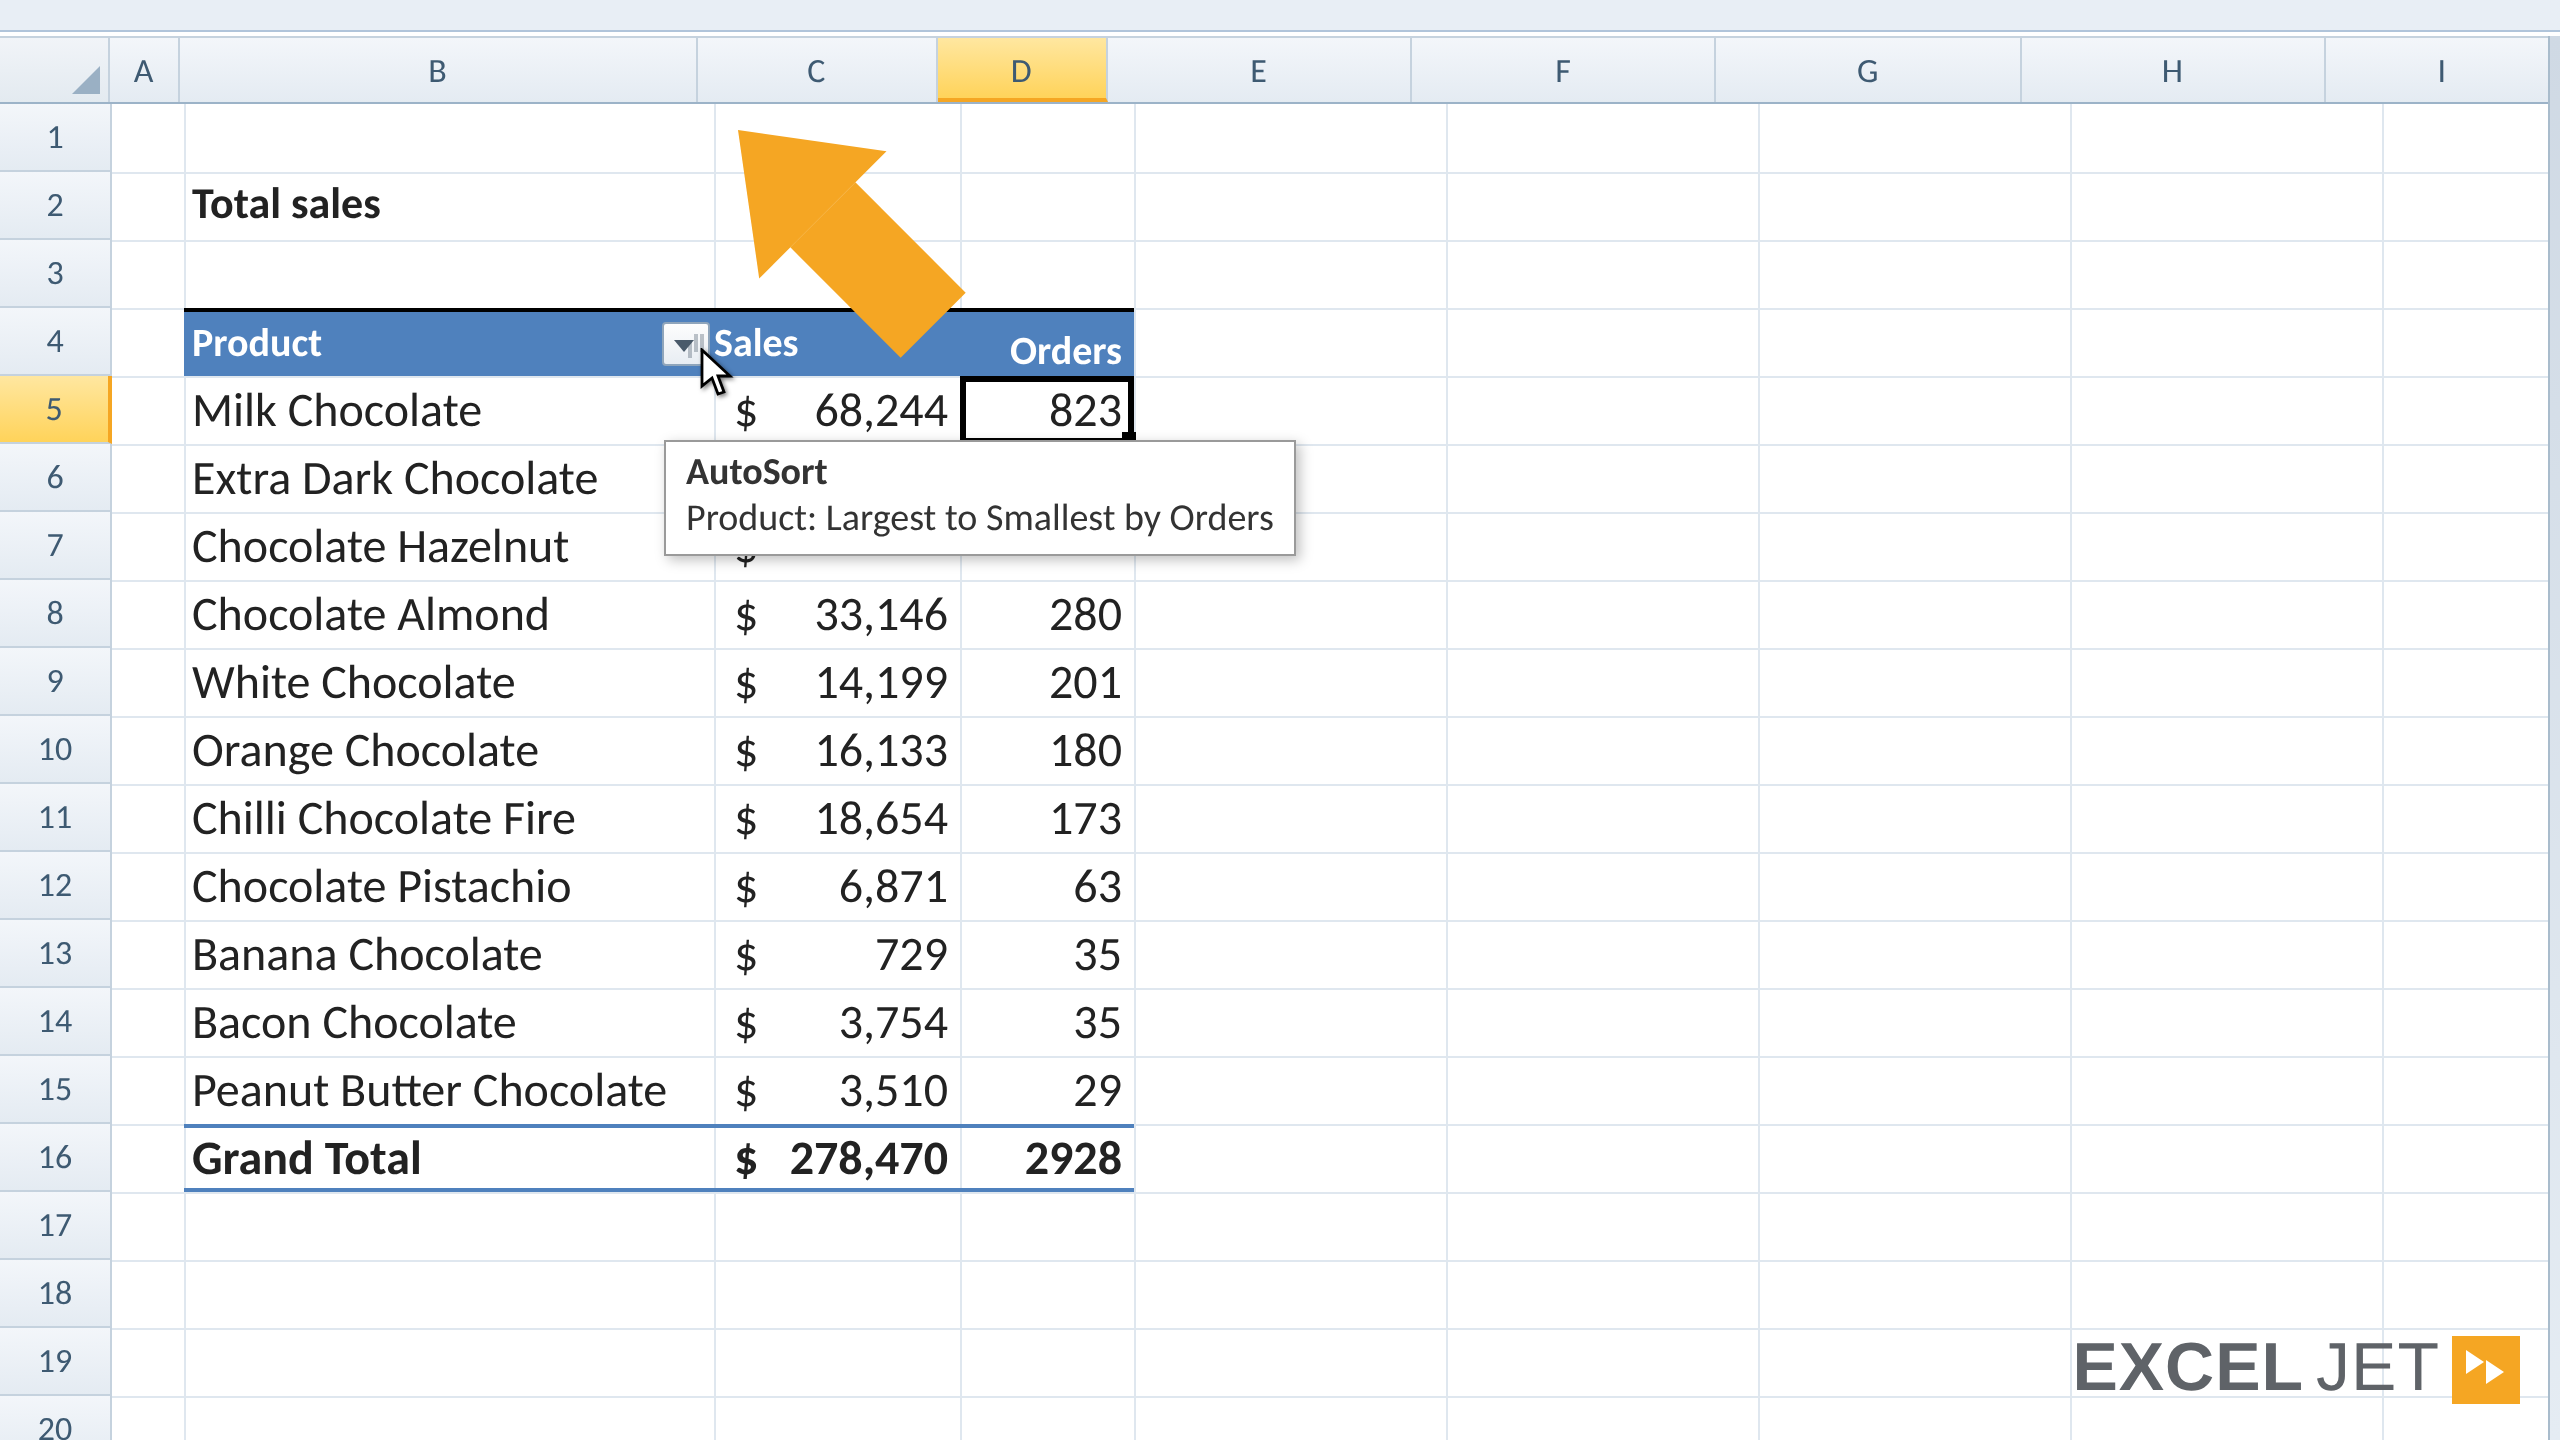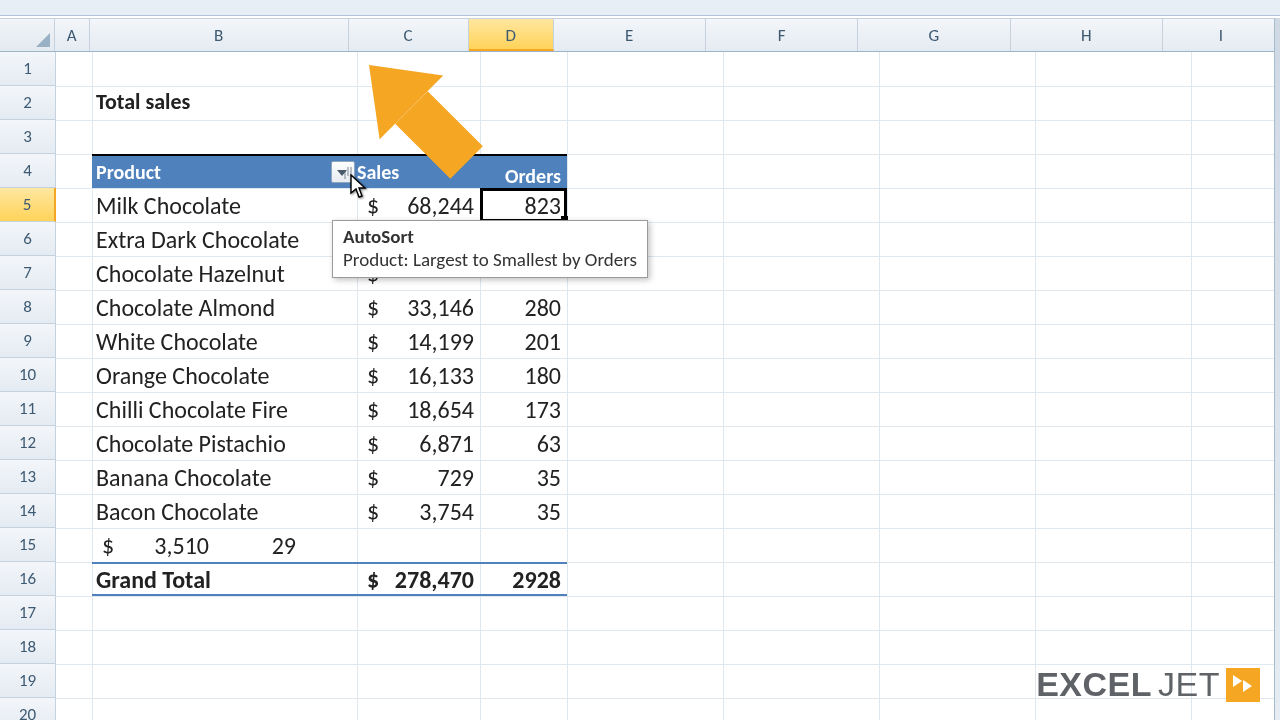--- a/index.html
+++ b/index.html
@@ -421,20 +421,21 @@
         </div>
         <div class="pt-row">
           <div class="pt-col-prod">Bacon Chocolate</div>
           <div class="sales-cell">
             <span class="dollar">$</span>
             <span class="amount">3,754</span>
           </div>
           <div class="orders-cell">35</div>
         </div>
         <div class="pt-row">
+          <div class="pt-col-prod">Peanut Butter Chocolate</div>
           <div class="sales-cell">
             <span class="dollar">$</span>
             <span class="amount">3,510</span>
           </div>
           <div class="orders-cell">29</div>
         </div>
       </div>
     <div class="pt-row pt-total">
       <div class="pt-col-prod">Grand Total</div>
       <div class="sales-cell">

